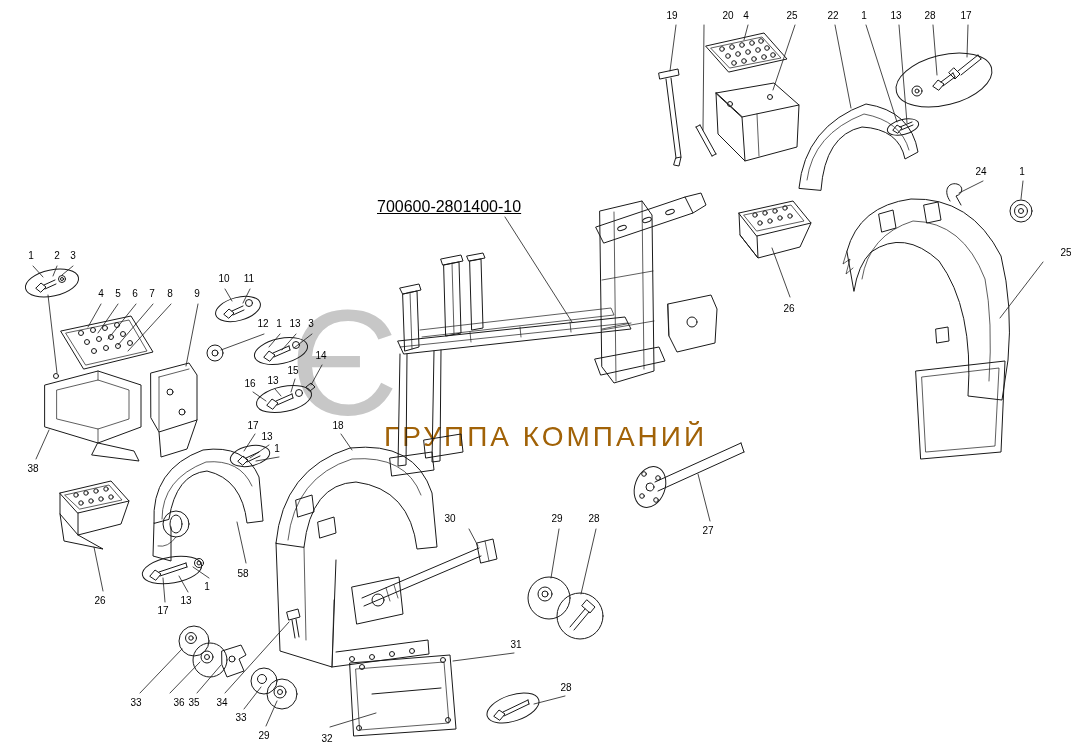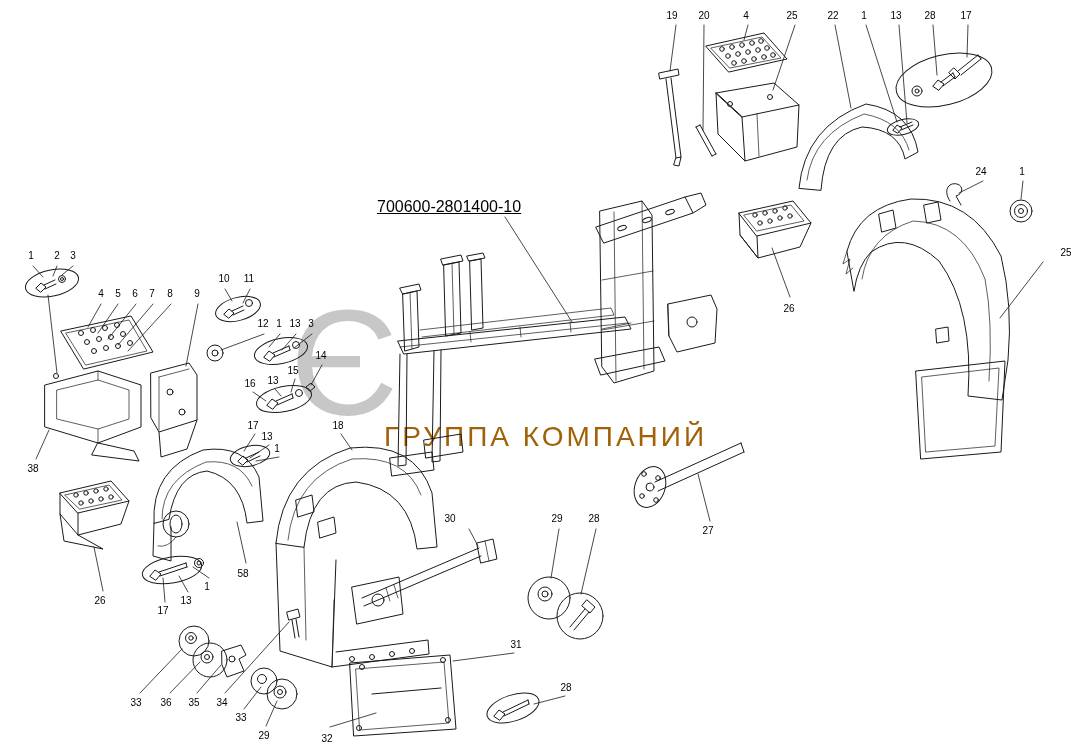--- a/index.html
+++ b/index.html
@@ -431,21 +431,21 @@
       <line x1="244" y1="709" x2="261" y2="687"></line>
       <line x1="266" y1="726" x2="277" y2="701"></line>
       <line x1="505" y1="217" x2="572" y2="322"></line>
     </g>
   </svg>
 
   <span class="part-number">700600-2801400-10</span>
 
   <div id="callouts">
       <span class="callout" style="left: 672px; top: 15px;">19</span>
-      <span class="callout" style="left: 704px; top: 15px;">20</span>
+      <span class="callout" style="left: 728px; top: 15px;">20</span>
       <span class="callout" style="left: 746px; top: 15px;">4</span>
       <span class="callout" style="left: 792px; top: 15px;">25</span>
       <span class="callout" style="left: 833px; top: 15px;">22</span>
       <span class="callout" style="left: 864px; top: 15px;">1</span>
       <span class="callout" style="left: 896px; top: 15px;">13</span>
       <span class="callout" style="left: 930px; top: 15px;">28</span>
       <span class="callout" style="left: 966px; top: 15px;">17</span>
       <span class="callout" style="left: 981px; top: 171px;">24</span>
       <span class="callout" style="left: 1022px; top: 171px;">1</span>
       <span class="callout" style="left: 1047px; top: 252px; margin-left: 19px;">25</span>
@@ -480,20 +480,20 @@
       <span class="callout" style="left: 163px; top: 610px;">17</span>
       <span class="callout" style="left: 100px; top: 600px;">26</span>
       <span class="callout" style="left: 450px; top: 518px;">30</span>
       <span class="callout" style="left: 557px; top: 518px;">29</span>
       <span class="callout" style="left: 594px; top: 518px;">28</span>
       <span class="callout" style="left: 708px; top: 530px;">27</span>
       <span class="callout" style="left: 516px; top: 644px;">31</span>
       <span class="callout" style="left: 566px; top: 687px;">28</span>
       <span class="callout" style="left: 327px; top: 738px;">32</span>
       <span class="callout" style="left: 136px; top: 702px;">33</span>
-      <span class="callout" style="left: 166px; top: 702px;">36</span>
+      <span class="callout" style="left: 179px; top: 702px;">36</span>
       <span class="callout" style="left: 194px; top: 702px;">35</span>
       <span class="callout" style="left: 222px; top: 702px;">34</span>
       <span class="callout" style="left: 241px; top: 717px;">33</span>
       <span class="callout" style="left: 264px; top: 735px;">29</span>
     </div>
 
 </div>
 
 </body></html>

